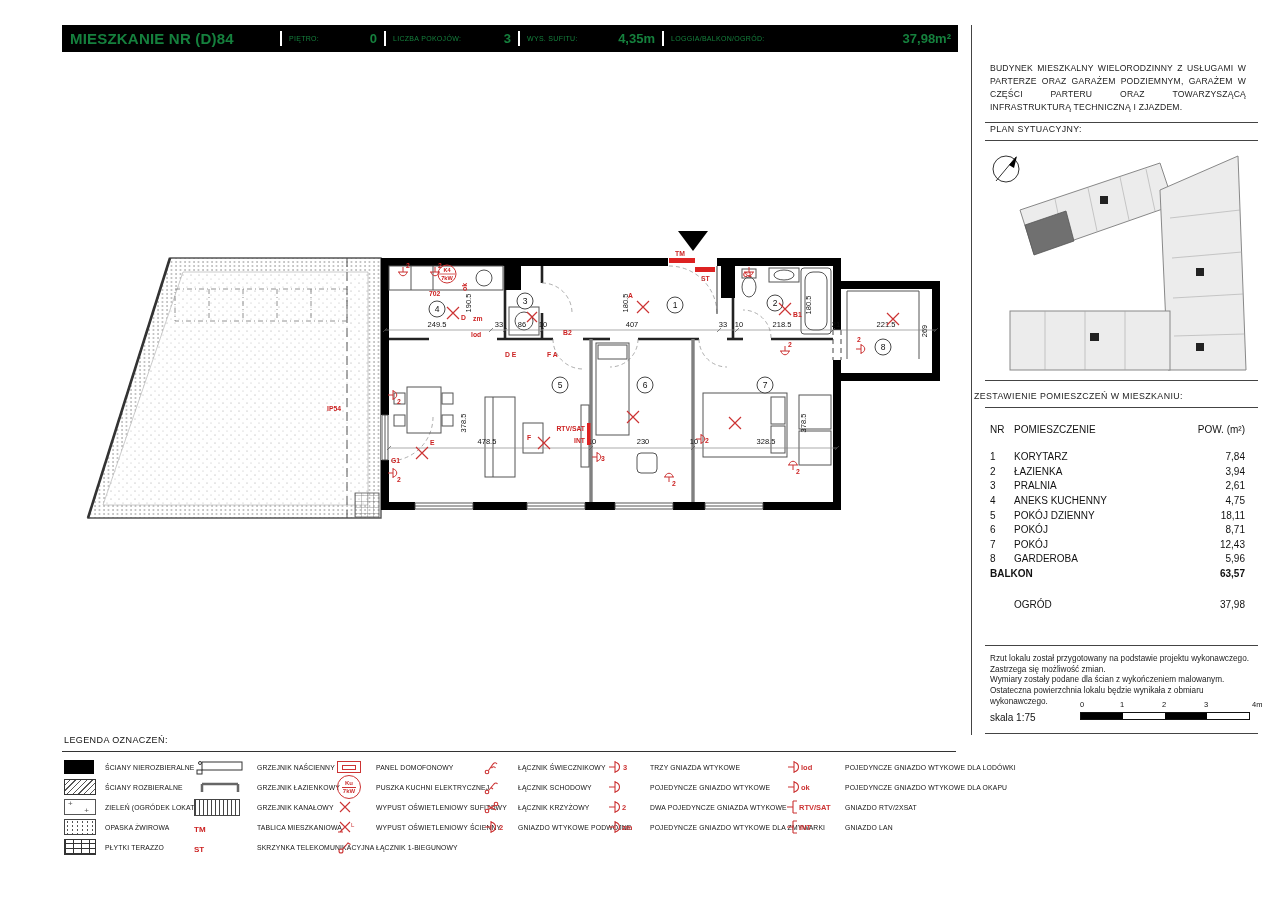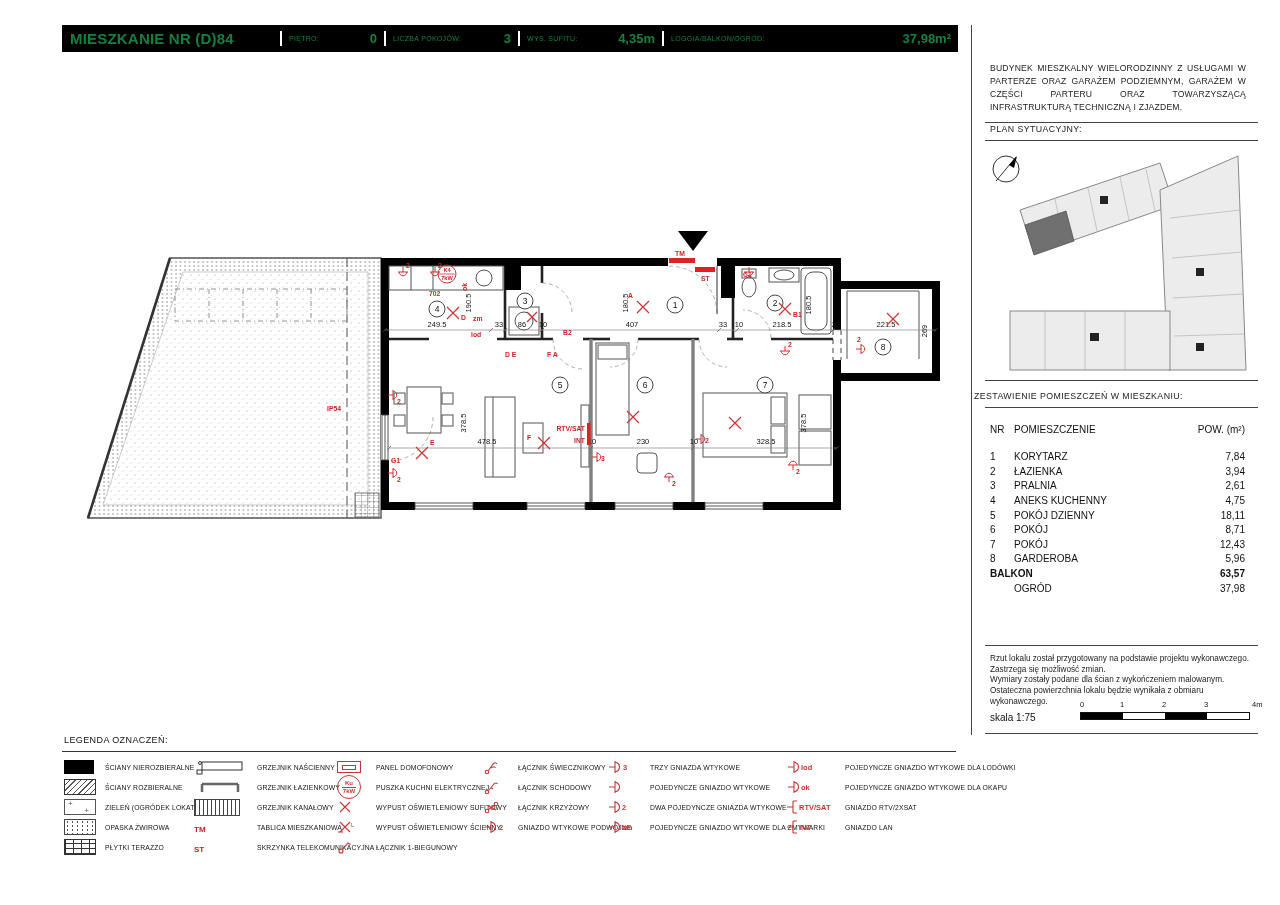--- a/index.html
+++ b/index.html
@@ -472,21 +472,21 @@
     </div>
   <div class="trow">
       <span class="nr">8</span>
       <span class="nm">GARDEROBA</span>
       <span class="ar">5,96</span>
     </div>
   <div class="trow" style="font-weight:bold">
       <span class="nr" style="flex:1">BALKON</span>
       <span class="ar">63,57</span>
     </div>
-  <div class="trow" style="margin-top:0">
+  <div class="trow" style="margin-top:16px">
       <span class="nr"></span>
       <span class="nm">OGRÓD</span>
       <span class="ar">37,98</span>
     </div>
 </div>
 
 <div class="abs sline" style="top:645px"></div>
 
 <div class="abs disc">
   <div>Rzut lokalu został przygotowany na podstawie projektu wykonawczego.</div>

